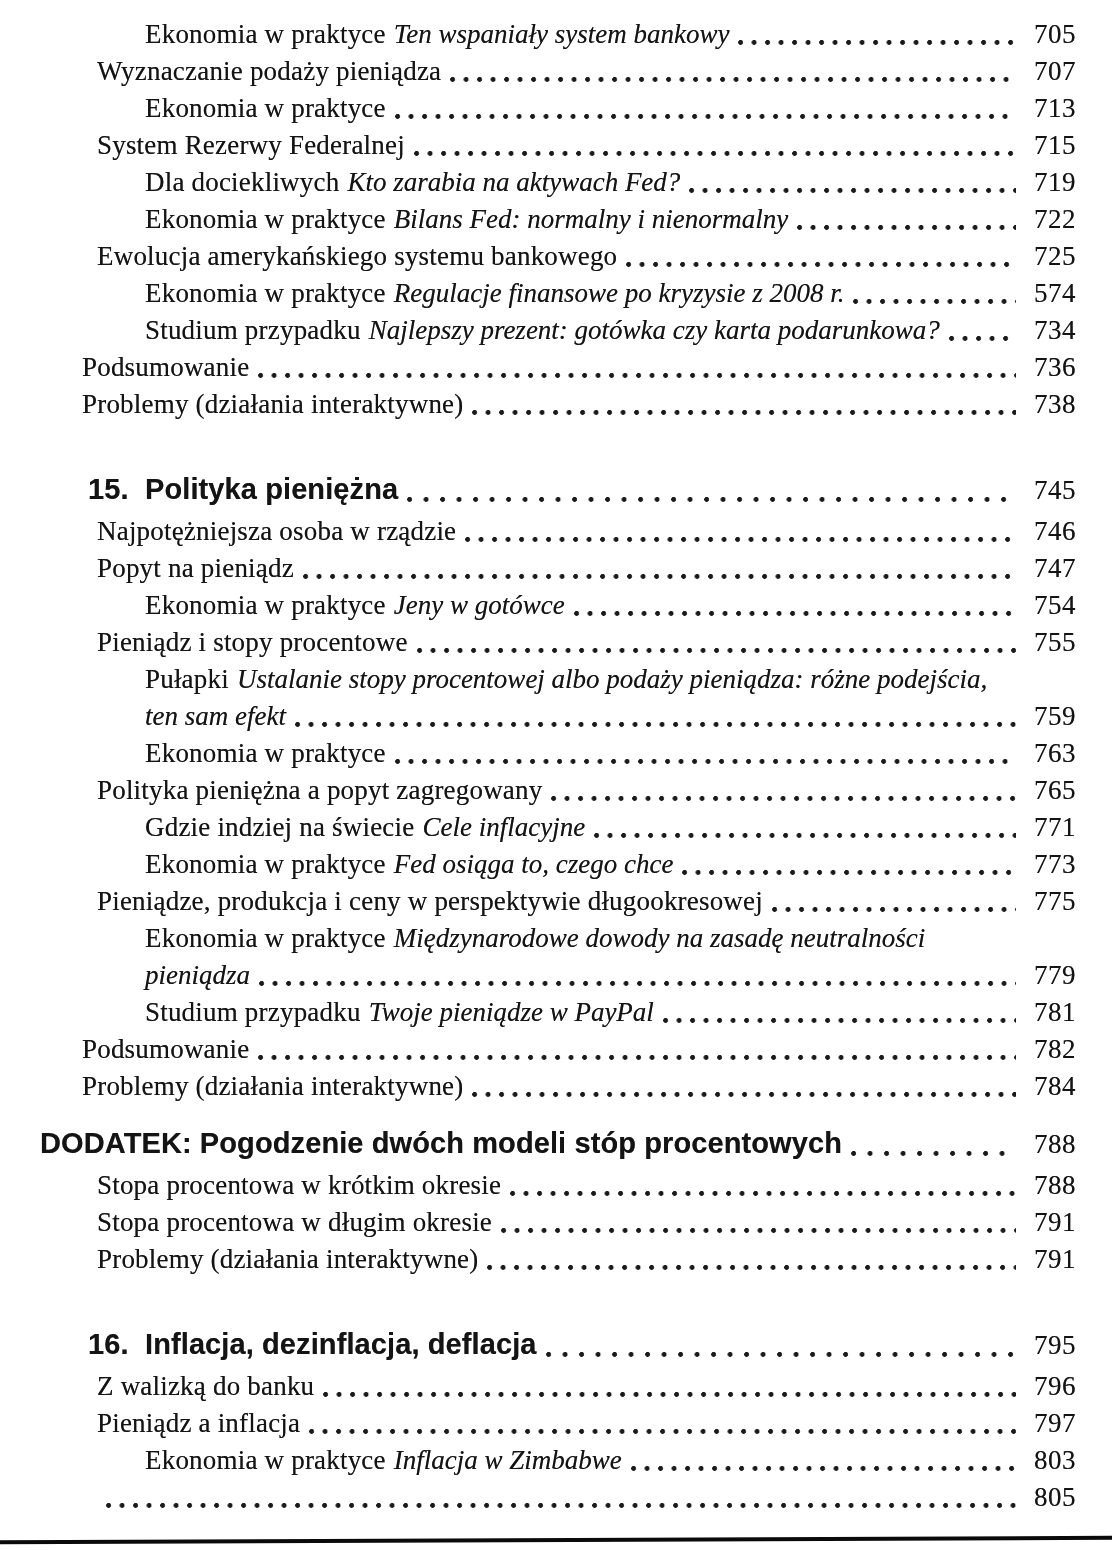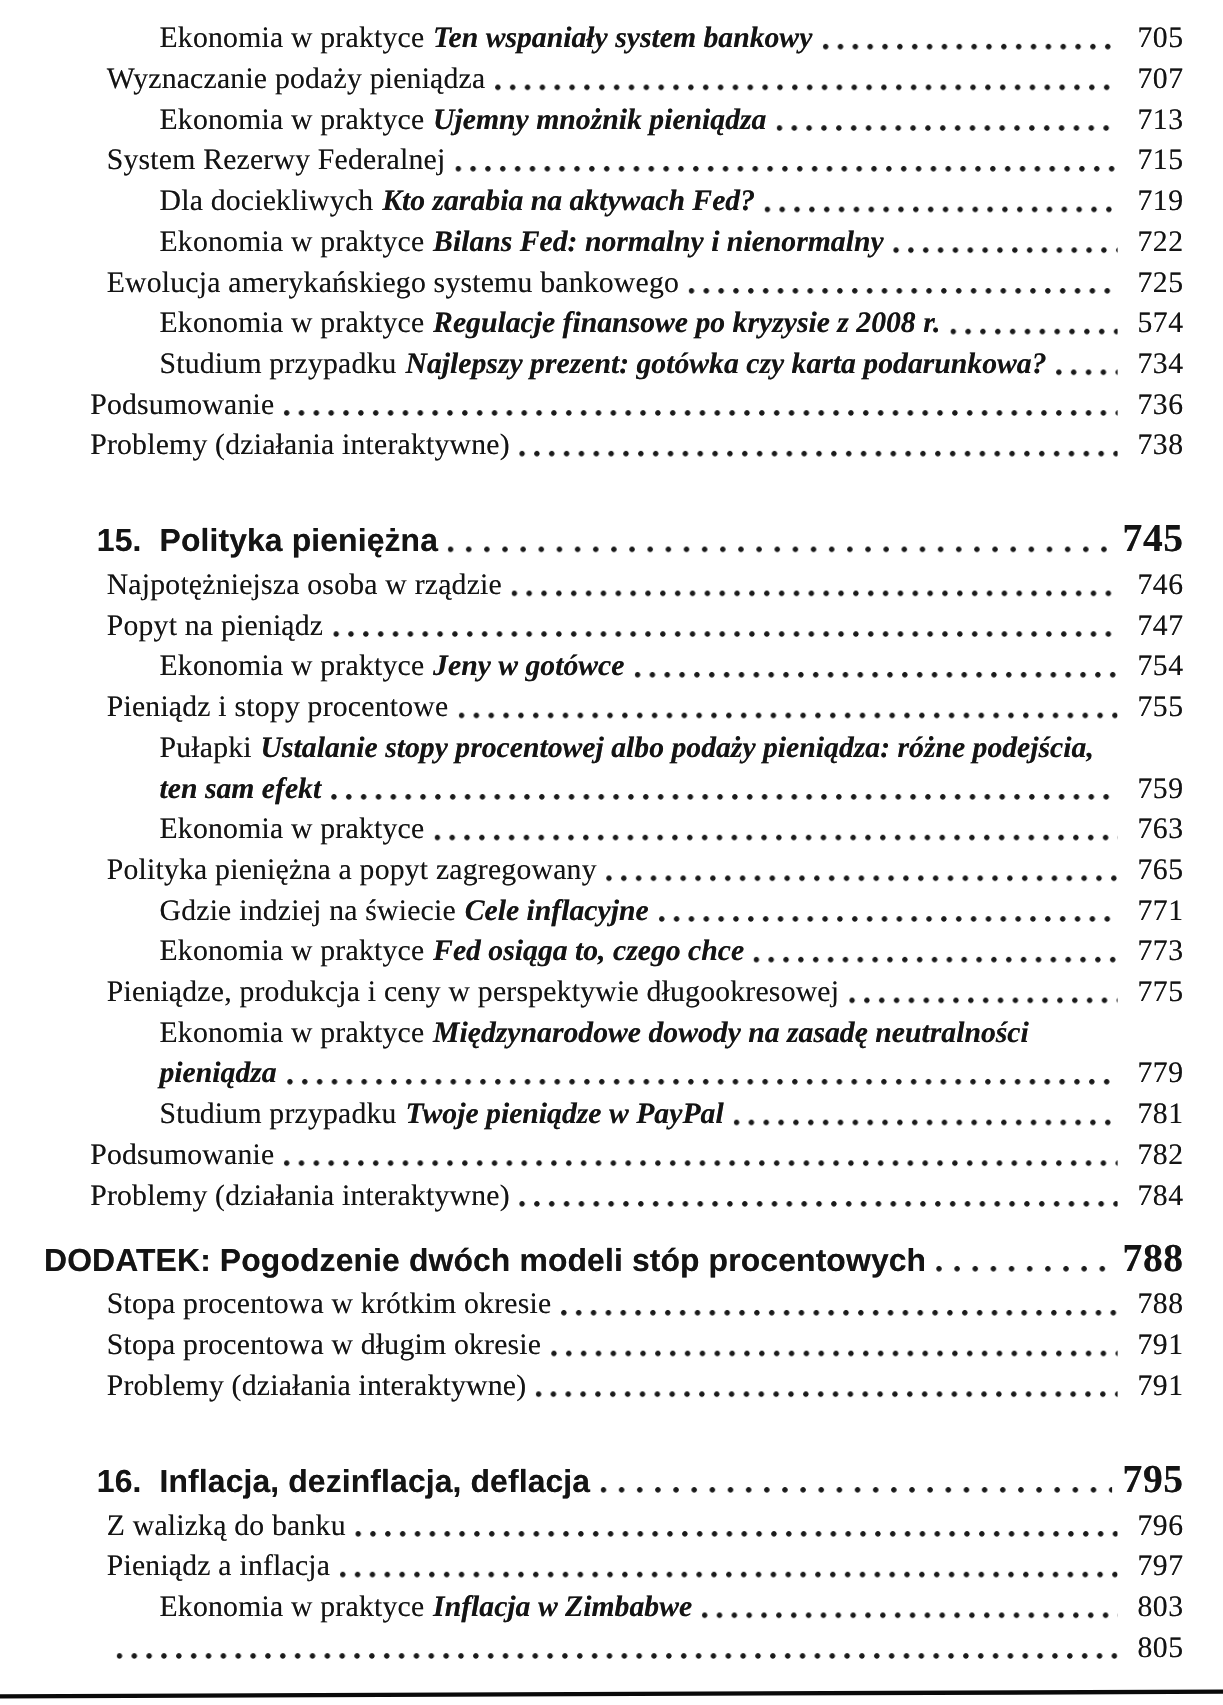--- a/index.html
+++ b/index.html
@@ -30,21 +30,21 @@
     height: 37px;
     line-height: 37px;
     font-size: 27px;
     letter-spacing: 0.2px;
     white-space: nowrap;
     text-shadow: 0 0 0.5px rgba(0,0,0,0.55);
   }
   .ind0 { padding-left: 42px; justify-content: center; }
   .ind1 { padding-left: 57px; }
   .ind2 { padding-left: 105px; }
-  .it { font-style: italic; letter-spacing: 0; font-weight: bold; }
+  .it { font-style: italic; letter-spacing: 0; }
   .it.gap { margin-left: 8px; }
   .leader {
     flex: 1 1 auto;
     min-width: 22px;
     align-self: flex-end;
     height: 7px;
     margin: 0 10px 7px 9px;
     background-image: radial-gradient(circle at 2.6px 3.4px, #1a1a1a 2.1px, rgba(0,0,0,0) 2.8px);
     background-size: 13.5px 7px;
     background-repeat: repeat-x;
@@ -65,22 +65,22 @@
   }
   .row.chapter { margin-top: 42px; margin-left: 48px; }
   .row.appendix { margin-top: 14px; }
   .row.chapter .num { flex: 0 0 57px; }
   .row.chapter .leader, .row.appendix .leader {
     background-size: 16.5px 7px;
     margin-bottom: 10px;
   }
   .row.chapter .pg, .row.appendix .pg {
     font-family: "Liberation Serif", serif;
-    font-weight: bold;
-    font-size: 36px;
+    font-weight: normal;
+    font-size: 27px;
   }
   #bottom-rule {
     position: absolute;
     left: -6px;
     top: 1538px;
     width: 1124px;
     height: 4px;
     background: #0a0a0a;
     transform: rotate(-0.22deg);
   }
@@ -95,21 +95,20 @@
       <span class="leader"></span>
       <span class="pg">705</span>
     </div>
     <div class="row entry ind1">
       <span class="lbl">Wyznaczanie podaży pieniądza</span>
       <span class="leader"></span>
       <span class="pg">707</span>
     </div>
     <div class="row entry ind2">
       <span class="lbl">Ekonomia w praktyce</span>
-      <span class="it gap">Ujemny mnożnik pieniądza</span>
       <span class="leader"></span>
       <span class="pg">713</span>
     </div>
     <div class="row entry ind1">
       <span class="lbl">System Rezerwy Federalnej</span>
       <span class="leader"></span>
       <span class="pg">715</span>
     </div>
     <div class="row entry ind2">
       <span class="lbl">Dla dociekliwych</span>

